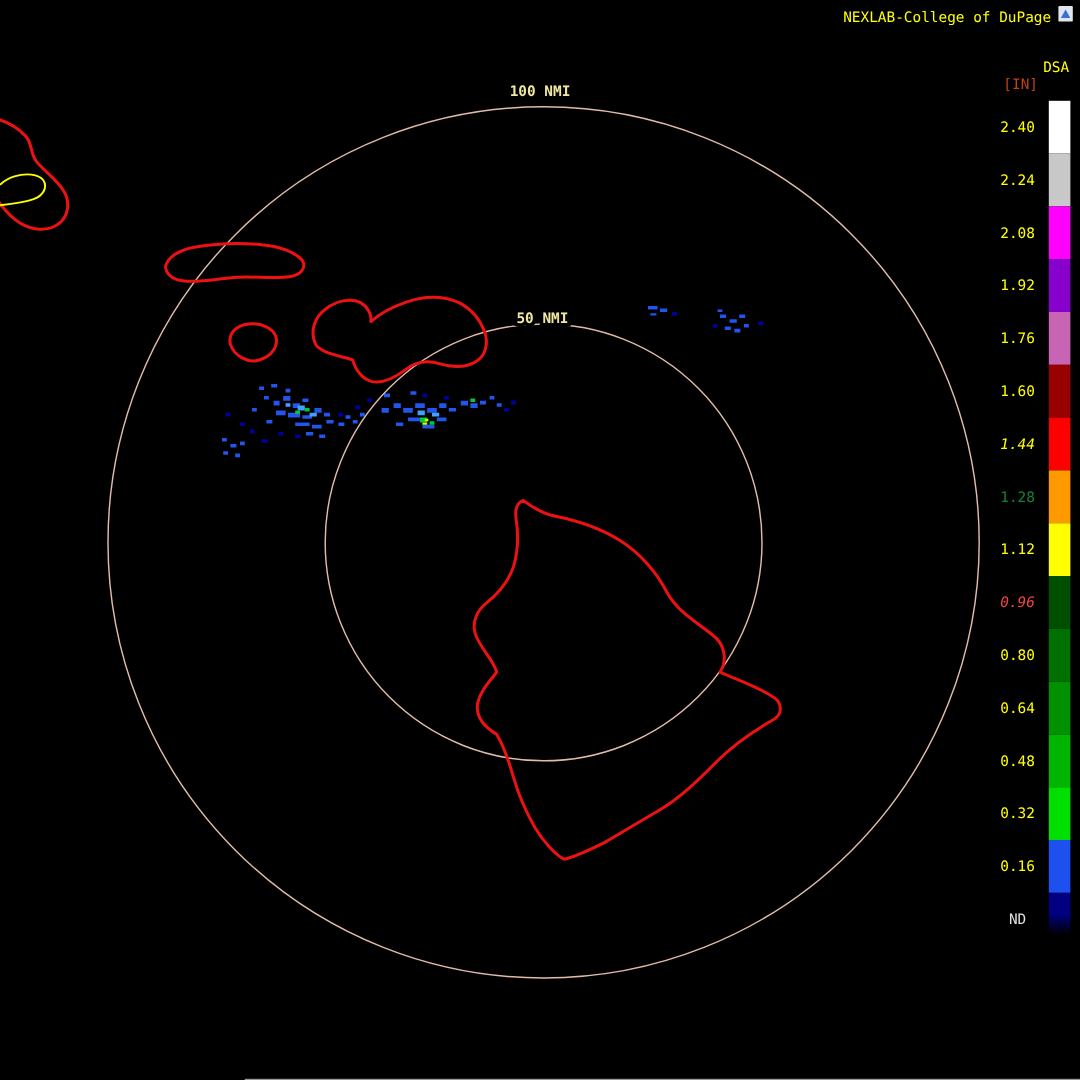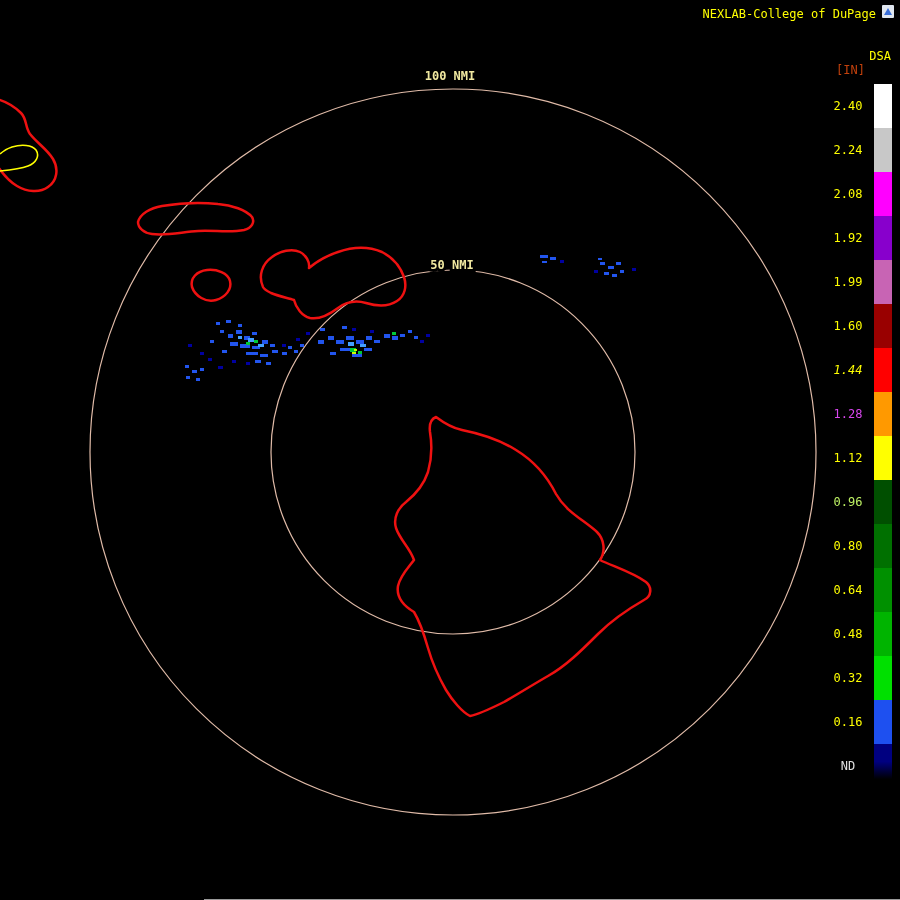--- a/index.html
+++ b/index.html
@@ -67,41 +67,41 @@
         </div>
         <div class="cb-row">
           <div class="cb-label" style="color: rgb(255, 255, 0);">2.08</div>
           <div class="cb-swatch" style="background: rgb(255, 0, 255);"></div>
         </div>
         <div class="cb-row">
           <div class="cb-label" style="color: rgb(255, 255, 0);">1.92</div>
           <div class="cb-swatch" style="background: rgb(136, 0, 204);"></div>
         </div>
         <div class="cb-row">
-          <div class="cb-label" style="color: rgb(255, 255, 0);">1.99</div>
+          <div class="cb-label" style="color: rgb(255, 255, 0);">1.76</div>
           <div class="cb-swatch" style="background: rgb(200, 100, 180);"></div>
         </div>
         <div class="cb-row">
           <div class="cb-label" style="color: rgb(255, 255, 0);">1.60</div>
           <div class="cb-swatch" style="background: rgb(153, 0, 0);"></div>
         </div>
         <div class="cb-row">
           <div class="cb-label" style="color: rgb(255, 255, 0); font-style: italic;">1.44</div>
           <div class="cb-swatch" style="background: rgb(255, 0, 0);"></div>
         </div>
         <div class="cb-row">
-          <div class="cb-label" style="color: #d946ef;">1.28</div>
+          <div class="cb-label" style="color: #15803d;">1.28</div>
           <div class="cb-swatch" style="background: rgb(255, 153, 0);"></div>
         </div>
         <div class="cb-row">
           <div class="cb-label" style="color: rgb(255, 255, 0);">1.12</div>
           <div class="cb-swatch" style="background: rgb(255, 255, 0);"></div>
         </div>
         <div class="cb-row">
-          <div class="cb-label" style="color: #bef264;">0.96</div>
+          <div class="cb-label" style="color: #ef4444; font-style: italic;">0.96</div>
           <div class="cb-swatch" style="background: rgb(0, 79, 0);"></div>
         </div>
         <div class="cb-row">
           <div class="cb-label" style="color: rgb(255, 255, 0);">0.80</div>
           <div class="cb-swatch" style="background: rgb(0, 112, 0);"></div>
         </div>
         <div class="cb-row">
           <div class="cb-label" style="color: rgb(255, 255, 0);">0.64</div>
           <div class="cb-swatch" style="background: rgb(0, 144, 0);"></div>
         </div>

